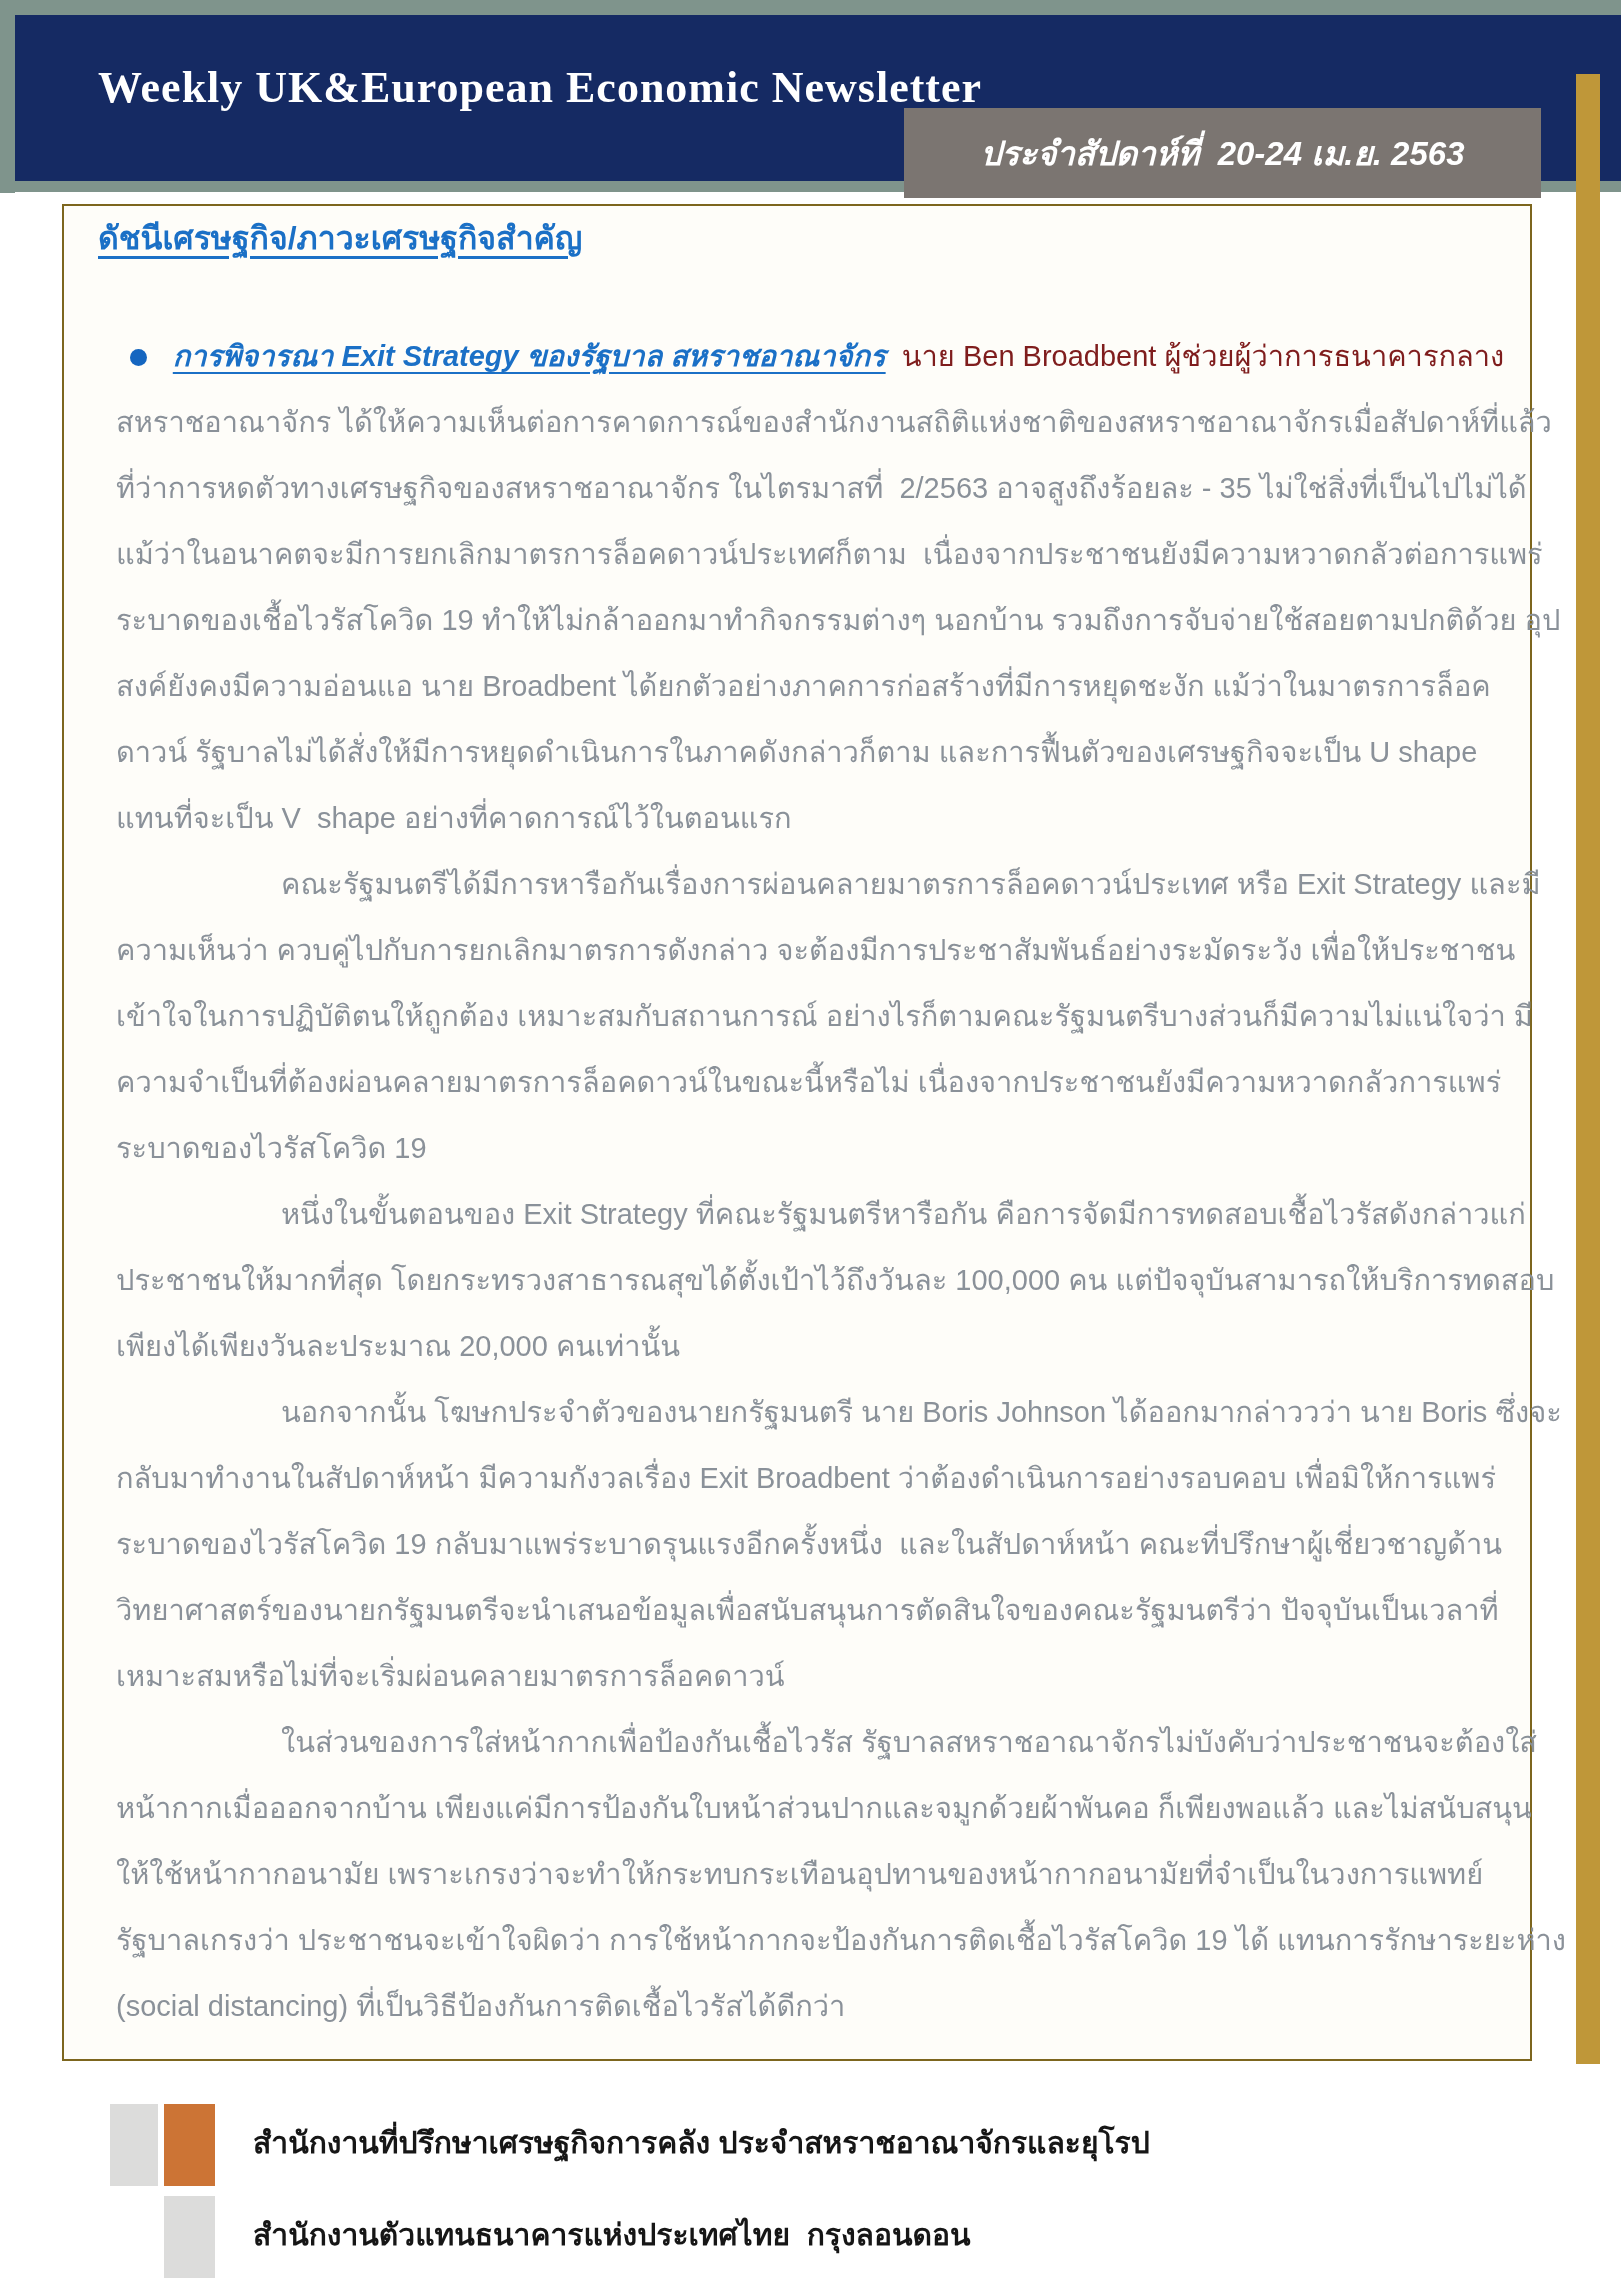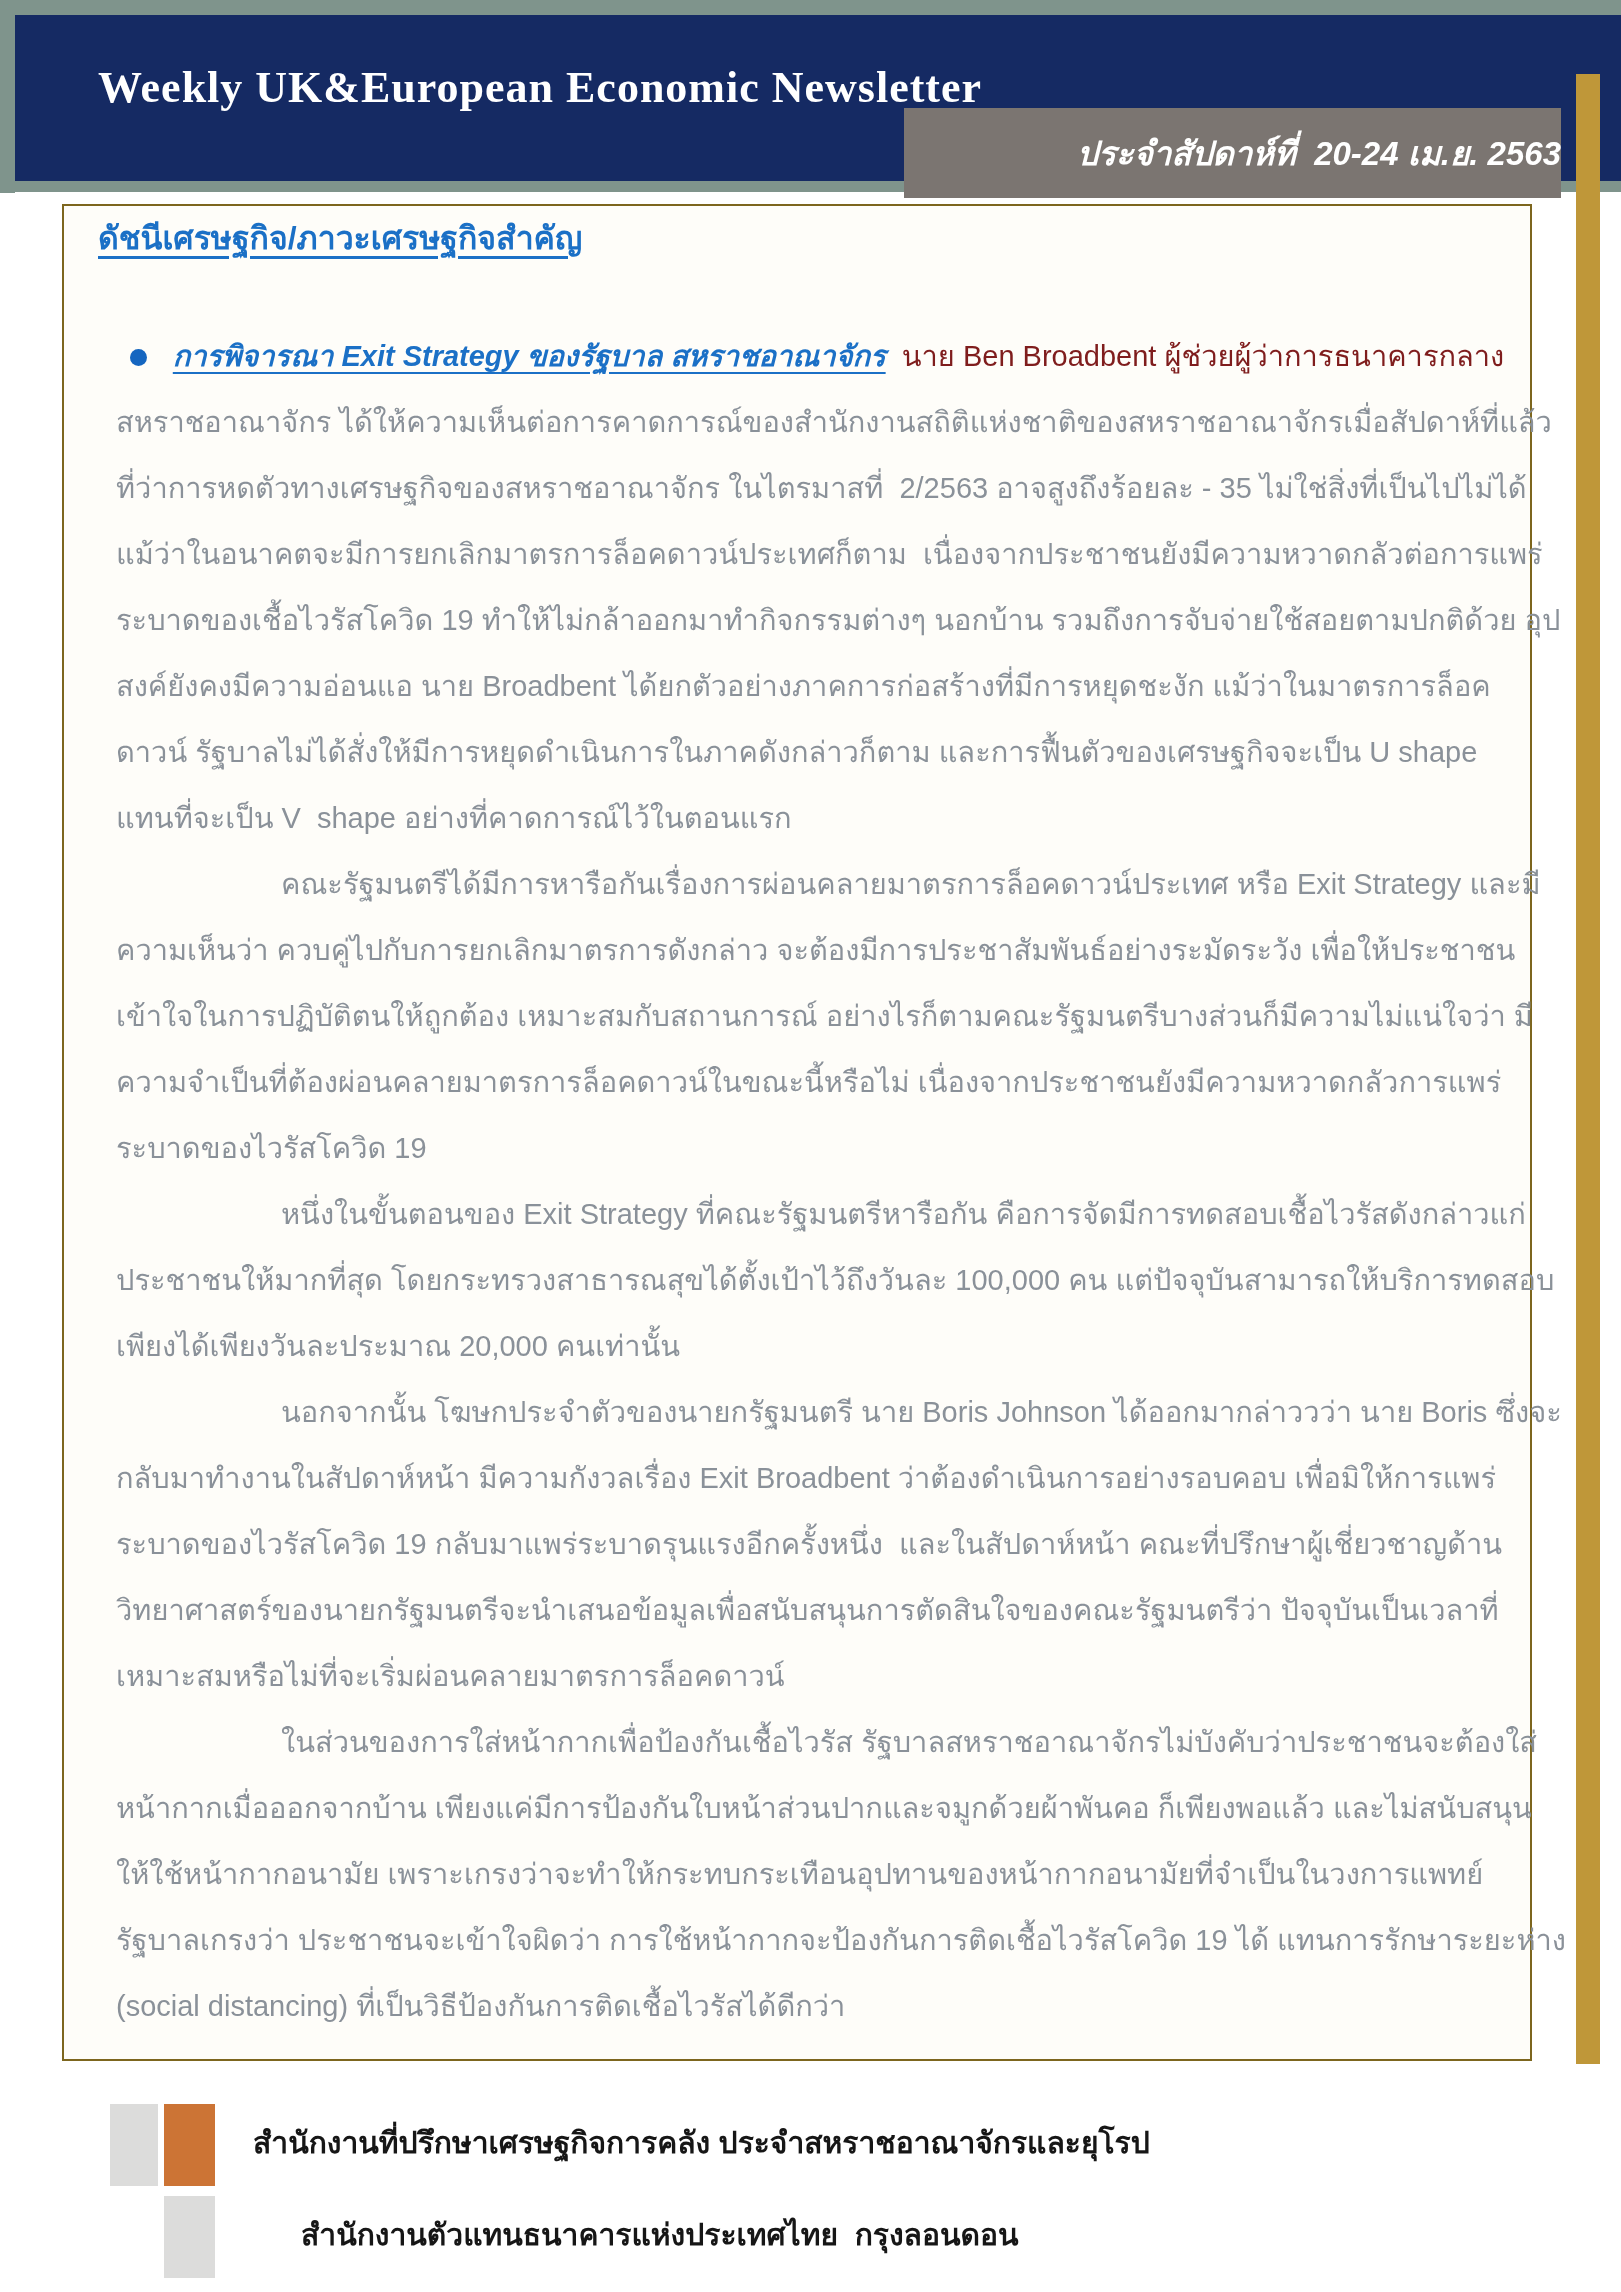--- a/index.html
+++ b/index.html
@@ -12,21 +12,21 @@
   .navy-band{position:absolute;left:14.7px;top:14.7px;width:1606px;height:167px;background:#152a63;z-index:1;}
   .navy-underline{position:absolute;left:0;top:181px;width:1621px;height:10.8px;background:#7f948c;z-index:1;}
   .main-title{
     position:absolute;left:98px;top:29px;width:1470px;height:118px;line-height:118px;
     color:#ffffff;font-family:"Liberation Serif", serif;font-weight:bold;font-size:44px;
     z-index:3;white-space:pre;letter-spacing:1px;
   }
   .date-bar{
     position:absolute;left:904px;top:108px;width:637px;height:90px;background:#7b7571;
     color:#ffffff;font-style:italic;font-weight:bold;font-size:33px;
-    display:flex;align-items:center;justify-content:flex-end;z-index:3;white-space:pre;padding-left:20px;
+    display:flex;align-items:center;justify-content:center;z-index:3;white-space:pre;
   }
   .gold-stripe{position:absolute;left:1576px;top:74px;width:23.5px;height:1990px;background:#bf9739;z-index:4;}
   .content-box{
     position:absolute;left:62px;top:204px;width:1466px;height:1853px;
     border:2.9px solid #7d661e;background:#fefdf9;z-index:1;
   }
   .section-heading{
     position:absolute;left:98px;top:212px;font-size:32px;font-weight:bold;color:#1b70c6;
     text-decoration:underline;text-underline-offset:6.9px;z-index:2;white-space:pre;
   }
@@ -41,21 +41,21 @@
     margin:0 25.5px 2px 13.7px;vertical-align:middle;
   }
   .b-head{color:#1b70c6;font-weight:bold;font-style:italic;text-decoration:underline;text-underline-offset:5.9px;}
   .b-rest{color:#7f1d1d;margin-top:24px;}
   .sq{position:absolute;z-index:2;}
   .sq-gray1{left:110px;top:2104px;width:48px;height:82px;background:#dcdcdb;}
   .sq-orange{left:164px;top:2104px;width:51px;height:82px;background:#cc7435;}
   .sq-gray2{left:164px;top:2196px;width:51px;height:82px;background:#dcdcdb;}
   .footer-line{position:absolute;left:253px;font-size:30px;font-weight:bold;color:#161616;white-space:pre;z-index:2;}
   .footer-line.l1{top:2119px;}
-  .footer-line.l2{top:2211px;margin-left:48px;}
+  .footer-line.l2{top:2211px;}
 </style>
 </head>
 <body>
 
 <div class="top-border"></div>
 <div class="left-border"></div>
 <div class="navy-band"></div>
 <div class="navy-underline"></div>
 <div class="main-title">Weekly UK&amp;European Economic Newsletter</div>
 <div class="date-bar">

